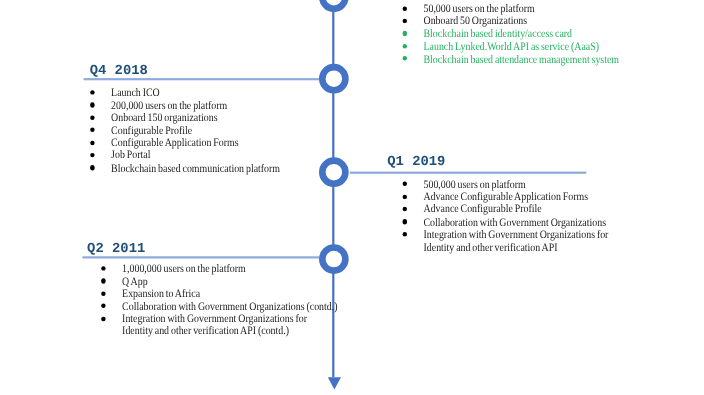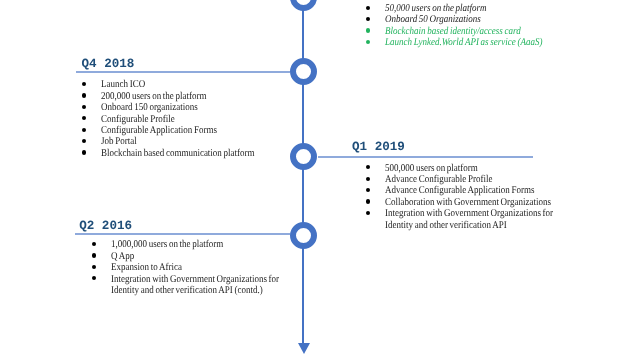--- a/index.html
+++ b/index.html
@@ -26,25 +26,26 @@
 </head>
 <body>
 
 <div class="stage">
 
   <div class="axis" style="left:302.2px;top:-10px;width:2.2px;height:353px;"></div>
   <div class="arrow" style="left:297.6px;top:342.6px;"></div>
 
   <div class="milestone">
     <div class="node" style="left:289.8px;top:-15.6px;width:27px;height:27px;"></div>
-    <div class="items" style="left:366px;top:2.9px;font-style:italic;">
+    <div class="items" style="left:366px;top:2.9px;">
         <div class="item"><span class="bul">•</span><span class="tx">50,000 users on the platform</span></div>
         <div class="item"><span class="bul">•</span><span class="tx">Onboard 50 Organizations</span></div>
         <div class="item green"><span class="bul">•</span><span class="tx">Blockchain based identity/access card</span></div>
         <div class="item green"><span class="bul">•</span><span class="tx">Launch Lynked.World API as service (AaaS)</span></div>
+        <div class="item green"><span class="bul">•</span><span class="tx">Blockchain based attendance management system</span></div>
       </div>
   </div>
 
   <div class="milestone">
     <div class="node" style="left:289.8px;top:57.5px;width:27px;height:27px;"></div>
     <div class="qtitle" style="left:81.5px;top:57px;">Q4 2018</div>
     <div class="qrule" style="left:75.6px;top:71px;width:214.6px;height:2px;"></div>
     <div class="items" style="left:81.8px;top:79.3px;">
         <div class="item"><span class="bul">•</span><span class="tx">Launch ICO</span></div>
         <div class="item"><span class="bul">•</span><span class="tx">200,000 users on the platform</span></div>
@@ -55,32 +56,33 @@
         <div class="item"><span class="bul">•</span><span class="tx">Blockchain based communication platform</span></div>
       </div>
   </div>
 
   <div class="milestone">
     <div class="node" style="left:289.8px;top:142.8px;width:27px;height:27px;"></div>
     <div class="qtitle" style="left:352px;top:139.6px;">Q1 2019</div>
     <div class="qrule" style="left:318px;top:156px;width:214.5px;height:2px;"></div>
     <div class="items" style="left:366px;top:162.5px;">
         <div class="item"><span class="bul">•</span><span class="tx">500,000 users on platform</span></div>
+        <div class="item"><span class="bul">•</span><span class="tx">Advance Configurable Application Forms</span></div>
         <div class="item"><span class="bul">•</span><span class="tx">Advance Configurable Profile</span></div>
-        <div class="item"><span class="bul">•</span><span class="tx">Advance Configurable Application Forms</span></div>
         <div class="item"><span class="bul">•</span><span class="tx">Collaboration with Government Organizations</span></div>
         <div class="item"><span class="bul">•</span><span class="tx">Integration with Government Organizations for</span><br><span class="tx">Identity and other verification API</span></div>
       </div>
   </div>
 
   <div class="milestone">
     <div class="node" style="left:289.8px;top:222.3px;width:27px;height:27px;"></div>
-    <div class="qtitle" style="left:79.2px;top:219.2px;">Q2 2016</div>
+    <div class="qtitle" style="left:79.2px;top:219.2px;">Q2 2011</div>
     <div class="qrule" style="left:75.2px;top:233px;width:215px;height:2px;"></div>
     <div class="items" style="left:92px;top:239.4px;">
         <div class="item"><span class="bul">•</span><span class="tx">1,000,000 users on the platform</span></div>
         <div class="item"><span class="bul">•</span><span class="tx">Q App</span></div>
         <div class="item"><span class="bul">•</span><span class="tx">Expansion to Africa</span></div>
+        <div class="item"><span class="bul">•</span><span class="tx">Collaboration with Government Organizations (contd.)</span></div>
         <div class="item"><span class="bul">•</span><span class="tx">Integration with Government Organizations for</span><br><span class="tx">Identity and other verification API (contd.)</span></div>
       </div>
   </div>
 
 </div>
 
 </body></html>

